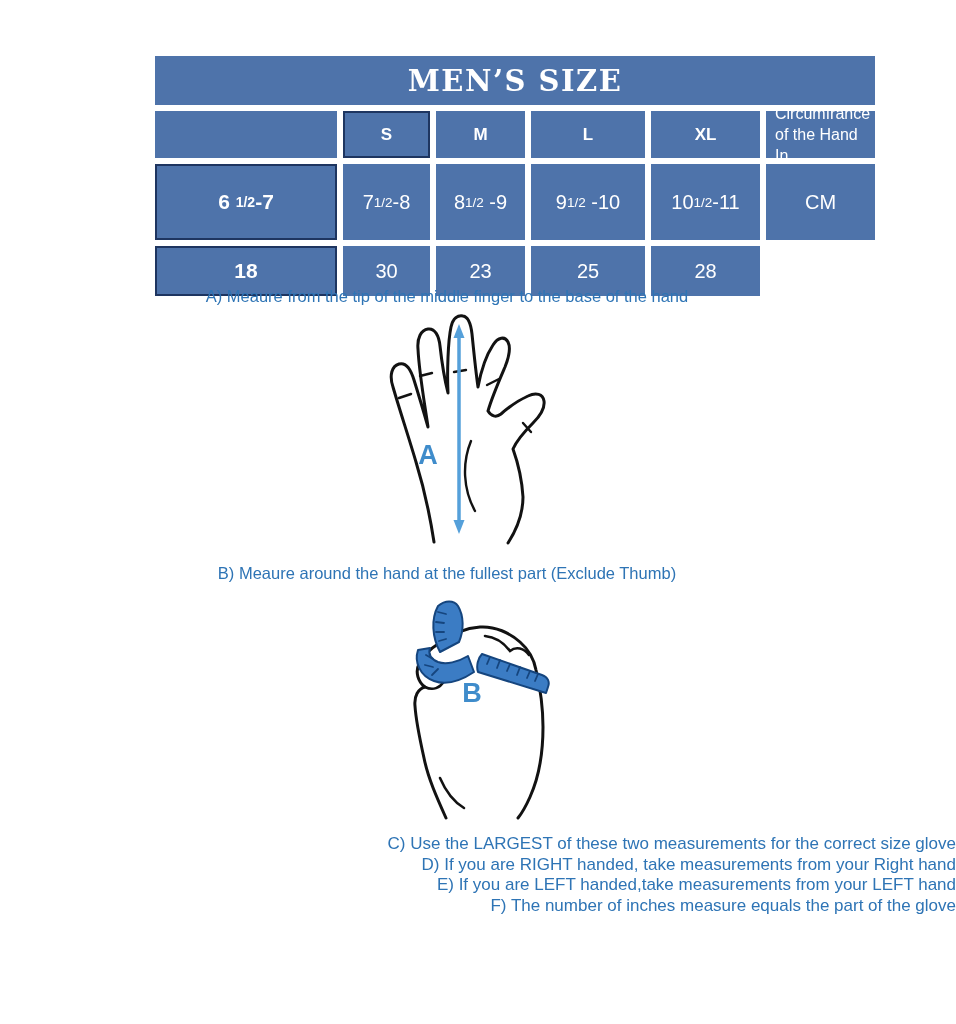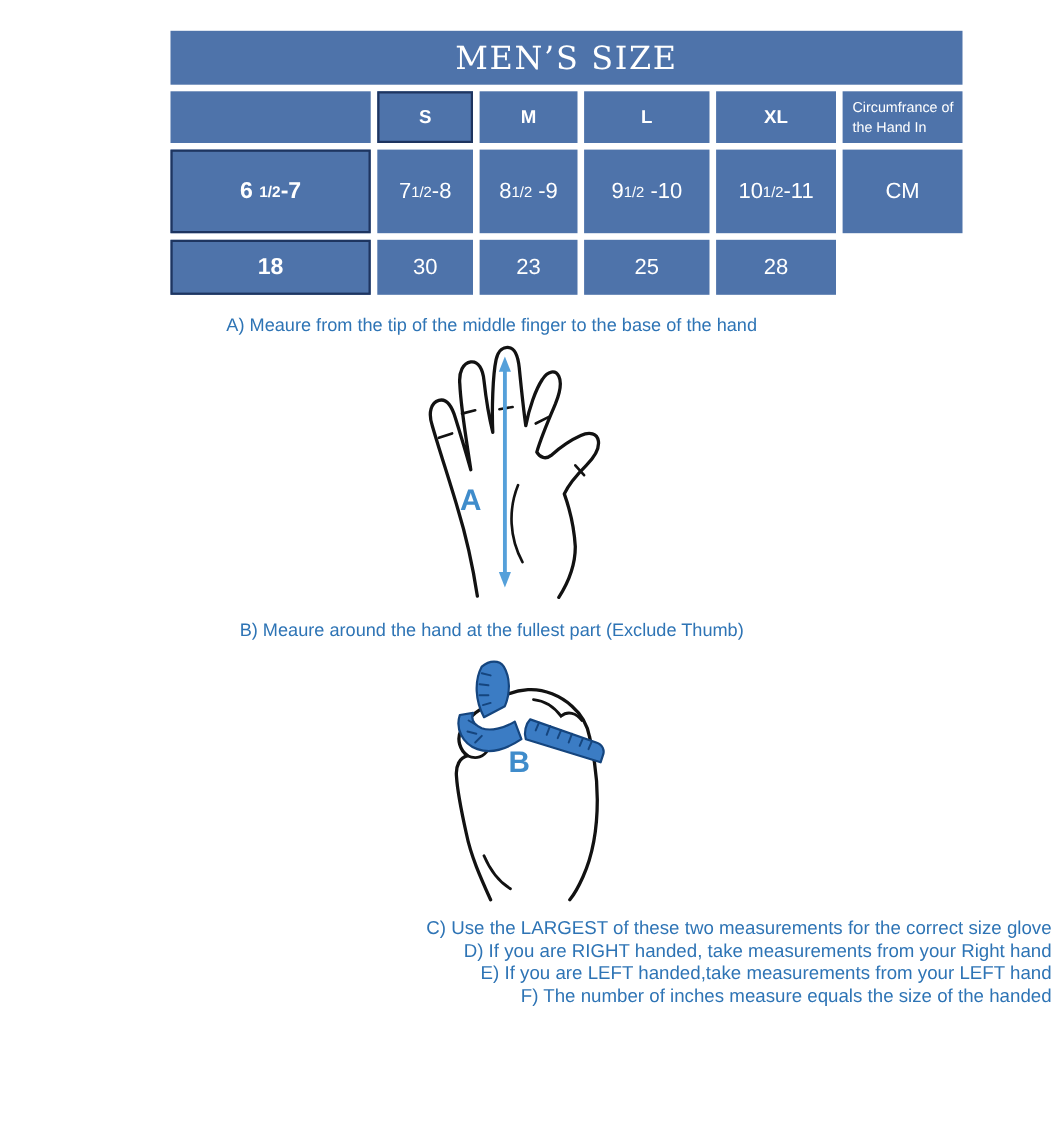--- a/index.html
+++ b/index.html
@@ -13,45 +13,45 @@
     font-family: "Liberation Sans", sans-serif;
   }
 
   
   .size-table { position: absolute; left: 155px; top: 28px; width: 720px; }
   .title-bar {
     height: 49px;
     background: #4e73aa;
     color: #ffffff;
     font-family: "DejaVu Serif", serif;
-    font-weight: normal;
+    font-weight: bold;
     font-size: 29px;
     letter-spacing: 1.5px;
-    display: flex; align-items: center; justify-content: center;
+    display: flex; align-items: center; justify-content: center; margin-top: 28px;
   }
   .grid {
     margin-top: 6px;
     display: grid;
     grid-template-columns: 182px 87px 89px 114px 109px 109px;
     grid-template-rows: 47px 76px 50px;
     gap: 6px;
   }
   .cell {
     background: #4e73aa;
     color: #ffffff;
     display: flex; align-items: center; justify-content: center;
     font-size: 20px;
     white-space: pre;
   }
   .cell.hdr { font-weight: bold; font-size: 17px; }
   .cell.rowlabel {
     justify-content: flex-start;
     text-align: left;
     padding: 0 6px 0 9px;
-    font-size: 13px;
+    font-size: 16px;
     line-height: 1.32;
     white-space: normal;
   }
   .cell.cmlabel { font-size: 20px; }
   .cell .frac { font-size: 13.5px; text-align: center; }
   .cell.sel { border: 2.5px solid #1e3560; }
   .cell.sbold { font-weight: bold; font-size: 21px; }
   .cell.sbold .frac { font-size: 14px; }
 
   
@@ -191,16 +191,16 @@
           <path d="M 156 82 L 153 89"></path>
       </g>
     </g>
     <text class="diagram-letter" x="90" y="110" text-anchor="middle">B</text>
   </svg>
 
   <div class="notes-cf">
     <div class="line">C) Use the LARGEST of these two measurements for the correct size glove</div>
     <div class="line">D) If you are RIGHT handed, take measurements from your Right hand</div>
     <div class="line">E) If you are LEFT handed,take measurements from your LEFT hand</div>
-    <div class="line">F) The number of inches measure equals the size of the handed</div>
+    <div class="line">F) The number of inches measure equals the part of the glove</div>
   </div>
 
 </div>
 
 </body></html>

